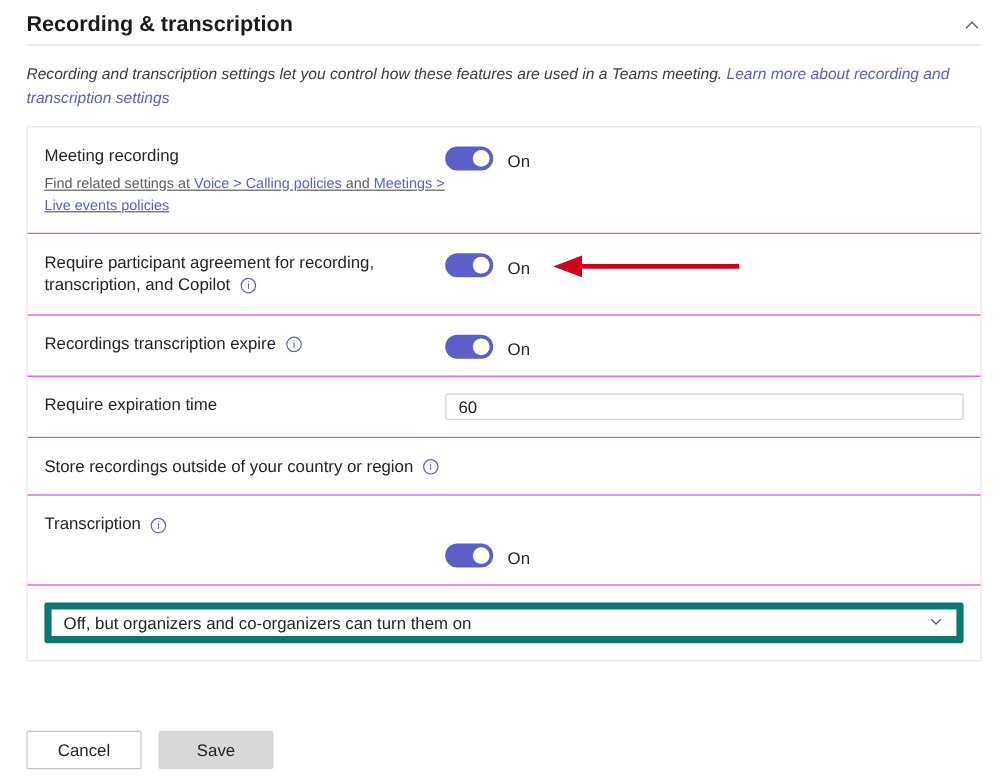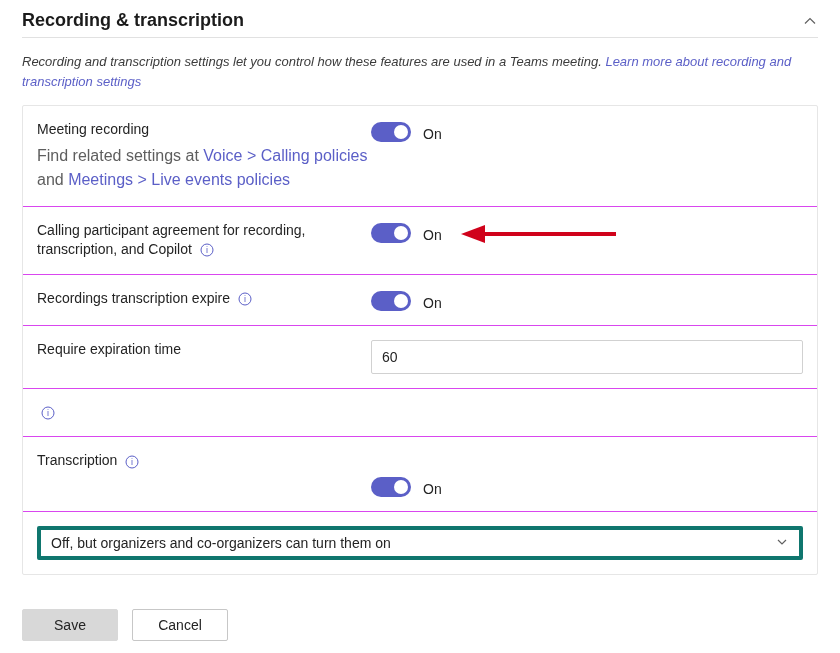--- a/index.html
+++ b/index.html
@@ -63,24 +63,25 @@
     flex:1;
     display:flex;
     align-items:flex-start;
     position:relative;
   }
   .label-title{
     font-size:14px;
     color:#242424;
   }
   .sub{
-    font-size:16px;
+    font-size:12px;
     color:#5e5e5e;
     margin-top:4px;
     line-height:1.5;
+    text-decoration:underline;
   }
   .sub a{color:#5b5fc7;text-decoration:none}
 
   .info-icon{
     display:inline-flex;
     vertical-align:middle;
     margin-left:4px;
   }
   .info-icon svg{display:block}
 
@@ -125,34 +126,34 @@
   }
   .toggle-state{
     font-size:14px;
     color:#242424;
   }
 
   
   .text-input{
     width:100%;
     box-sizing:border-box;
-    height:34px;
+    height:22px;
     border:1px solid #d1d1d1;
     border-radius:2px;
     font-size:14px;
     padding:0 10px;
     color:#242424;
     font-family:inherit;
   }
 
   
   .select{
     width:100%;
     height:34px;
-    border:4px solid #0f766e;
+    border:6px solid #0f766e;
     border-radius:2px;
     display:flex;
     align-items:center;
     justify-content:space-between;
     padding:0 10px;
     font-size:14px;
     color:#242424;
     box-sizing:border-box;
     cursor:pointer;
     background:#fff;
@@ -221,21 +222,21 @@
           <div class="switch on">
               <div class="knob"></div>
             </div>
           <span class="toggle-state">On</span>
         </div>
       </div>
     </div>
 
     <div class="row">
       <div class="label-col">
-        <span class="label-title">Calling participant agreement for recording, transcription, and Copilot</span>
+        <span class="label-title">Require participant agreement for recording, transcription, and Copilot</span>
         <span class="info-icon">
           <svg width="14" height="14" viewBox="0 0 14 14">
               <circle cx="7" cy="7" r="6" fill="none" stroke="#5b5fc7" stroke-width="1"></circle>
               <text x="7" y="10" text-anchor="middle" font-size="9" fill="#5b5fc7" font-family="Arial">i</text>
             </svg>
         </span>
       </div>
       <div class="control-col">
         <div class="toggle">
           <div class="switch on">
@@ -276,20 +277,21 @@
       <div class="label-col">
         <span class="label-title">Require expiration time</span>
       </div>
       <div class="control-col">
         <input class="text-input" type="text" value="60" style="">
       </div>
     </div>
 
     <div class="row">
       <div class="label-col">
+        <span class="label-title">Store recordings outside of your country or region</span>
         <span class="info-icon">
           <svg width="14" height="14" viewBox="0 0 14 14">
               <circle cx="7" cy="7" r="6" fill="none" stroke="#5b5fc7" stroke-width="1"></circle>
               <text x="7" y="10" text-anchor="middle" font-size="9" fill="#5b5fc7" font-family="Arial">i</text>
             </svg>
         </span>
       </div>
     </div>
 
     <div class="row">
@@ -322,15 +324,15 @@
               </svg>
           </span>
         </div>
       </div>
     </div>
 
   </div>
 </div>
 
 <div class="footer">
+  <button class="btn">Cancel</button>
   <button class="btn primary">Save</button>
-  <button class="btn">Cancel</button>
 </div>
 
 </body></html>

